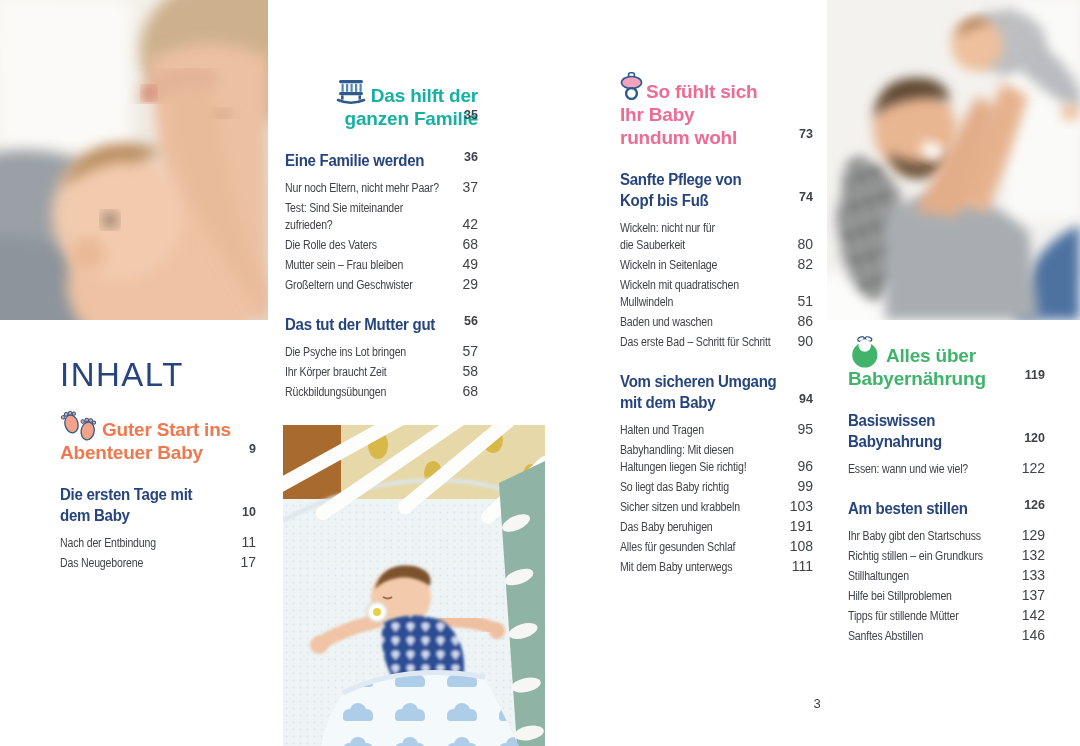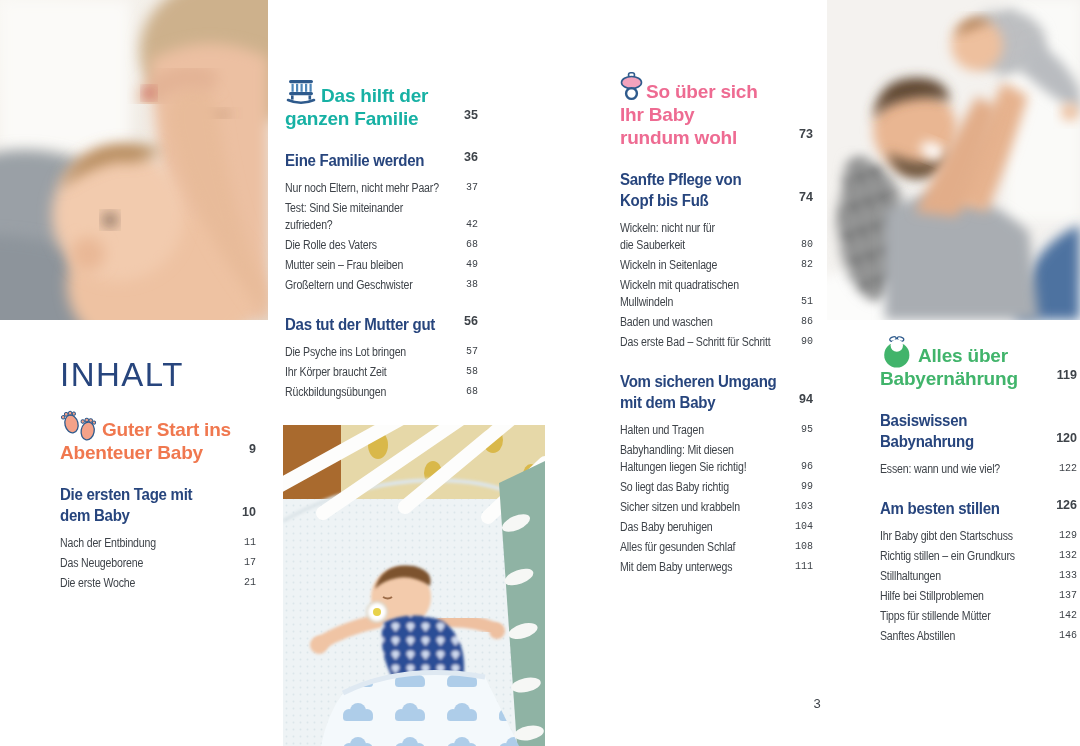--- a/index.html
+++ b/index.html
@@ -4,26 +4,26 @@
 <style>
   html,body{margin:0;padding:0;background:#ffffff;}
   .page{position:relative;width:1080px;height:746px;background:#ffffff;overflow:hidden;
         font-family:"Liberation Sans","DejaVu Sans",sans-serif;color:#3e4349;}
   .photo{position:absolute;overflow:hidden;}
   .photo svg{display:block;}
   .col{position:absolute;}
   .inhalt{font-size:33px;font-weight:400;color:#27457d;letter-spacing:1.5px;margin:0 0 24px 0;}
   .chap{position:relative;font-weight:700;font-size:19px;line-height:23px;margin:0 0 18px 0;letter-spacing:-0.2px;}
   .chap .pg, .sec .pg{position:absolute;right:0;bottom:3px;font-size:12.5px;font-weight:700;color:#3e4349;letter-spacing:0;}
-  .c-teal{color:#17b1a4;} .c-orange{color:#f0784f;} .c-pink{color:#ee6b92;} .c-green{color:#41b46b;}
+  .c-teal{color:#17b1a4;text-align:right;} .c-orange{color:#f0784f;} .c-pink{color:#ee6b92;} .c-green{color:#41b46b;}
   .sec{position:relative;color:#27457d;font-weight:700;font-size:16px;line-height:21px;margin:20px 0 9px 0;}
   .sec .t{display:block;white-space:nowrap;transform:scaleX(.94);transform-origin:0 0;letter-spacing:-0.3px;}
   .row{position:relative;font-size:12px;line-height:17px;margin:0 0 3px 0;}
   .row .lbl{display:block;white-space:nowrap;transform:scaleX(.88);transform-origin:0 0;letter-spacing:-0.2px;}
-  .row .pg{position:absolute;right:0;bottom:1px;font-size:10px;font-family:Liberation Mono, monospace;}
+  .row .pg{position:absolute;right:0;bottom:1px;font-size:14px;}
   .ic{display:inline-block;position:relative;vertical-align:baseline;}
   .ic svg{position:absolute;left:0;overflow:visible;}
   .ic-feet{width:42px;height:1px;} .ic-feet svg{top:-27px;}
   .ic-crib{width:36px;height:1px;} .ic-crib svg{top:-24px;}
   .ic-paci{width:26px;height:1px;} .ic-paci svg{top:-25px;}
   .ic-bib{width:38px;height:1px;} .ic-bib svg{top:-26px;}
   .folio{position:absolute;left:806px;top:696px;width:22px;text-align:center;font-size:13px;color:#3e4349;}
 </style>
 </head>
 <body>
@@ -196,24 +196,20 @@
     </div>
 
     <div class="row">
       <span class="lbl">Nach der Entbindung</span>
       <span class="pg">11</span>
     </div>
     <div class="row">
       <span class="lbl">Das Neugeborene</span>
       <span class="pg">17</span>
     </div>
-    <div class="row">
-      <span class="lbl">Die erste Woche</span>
-      <span class="pg">21</span>
-    </div>
   </div>
 
   <div class="col" style="left:285px;top:84px;width:193px;">
     <div class="chap c-teal">
       <span class="ic ic-crib">
         <svg width="32" height="28" viewBox="0 0 32 28">
           <rect x="4" y="3" width="24" height="3.2" rx="1.6" fill="#2e5a8c"></rect>
           <g fill="#4e86b8">
             <rect x="6.5" y="6.8" width="2.2" height="8"></rect>
               <rect x="11" y="6.8" width="2.2" height="8"></rect>
@@ -248,21 +244,21 @@
     <div class="row">
       <span class="lbl">Die Rolle des Vaters</span>
       <span class="pg">68</span>
     </div>
     <div class="row">
       <span class="lbl">Mutter sein – Frau bleiben</span>
       <span class="pg">49</span>
     </div>
     <div class="row">
       <span class="lbl">Großeltern und Geschwister</span>
-      <span class="pg">38</span>
+      <span class="pg">29</span>
     </div>
 
     <div class="sec">
       <span class="t"><span>Das tut der Mutter gut</span></span>
       <span class="pg">56</span>
     </div>
 
     <div class="row">
       <span class="lbl">Die Psyche ins Lot bringen</span>
       <span class="pg">57</span>
@@ -278,21 +274,21 @@
   </div>
 
   <div class="col" style="left:620px;top:80px;width:193px;">
     <div class="chap c-pink">
       <span class="ic ic-paci">
         <svg width="23" height="29" viewBox="0 0 23 29">
           <rect x="8.5" y="0.8" width="6" height="4.4" rx="2.2" fill="#ffffff" stroke="#2e5a8c" stroke-width="1.6"></rect>
           <ellipse cx="11.5" cy="10.5" rx="10" ry="6" fill="#f3a3bd" stroke="#2e5a8c" stroke-width="1.6"></ellipse>
           <circle cx="11.5" cy="21.5" r="5.4" fill="none" stroke="#2e5a8c" stroke-width="2.4"></circle>
         </svg>
-      </span><span>So über sich</span><br>
+      </span><span>So fühlt sich</span><br>
       <span>Ihr Baby</span><br>
       <span>rundum wohl</span>
       <span class="pg">73</span>
     </div>
 
     <div class="sec">
       <span class="t"><span>Sanfte Pflege von</span><br>
       <span>Kopf bis Fuß</span></span>
       <span class="pg">74</span>
     </div>
@@ -338,33 +334,33 @@
     <div class="row">
       <span class="lbl">So liegt das Baby richtig</span>
       <span class="pg">99</span>
     </div>
     <div class="row">
       <span class="lbl">Sicher sitzen und krabbeln</span>
       <span class="pg">103</span>
     </div>
     <div class="row">
       <span class="lbl">Das Baby beruhigen</span>
-      <span class="pg">104</span>
+      <span class="pg">191</span>
     </div>
     <div class="row">
       <span class="lbl">Alles für gesunden Schlaf</span>
       <span class="pg">108</span>
     </div>
     <div class="row">
       <span class="lbl">Mit dem Baby unterwegs</span>
       <span class="pg">111</span>
     </div>
   </div>
 
-  <div class="col" style="left:880px;top:344px;width:197px;">
+  <div class="col" style="left:848px;top:344px;width:197px;">
     <div class="chap c-green">
       <span class="ic ic-bib">
         <svg width="34" height="35" viewBox="0 0 34 35">
           <ellipse cx="13" cy="4" rx="3.4" ry="2" fill="#ffffff" stroke="#2e5a8c" stroke-width="1.2" transform="rotate(-18 13 4)"></ellipse>
           <ellipse cx="20.5" cy="4" rx="3.4" ry="2" fill="#ffffff" stroke="#2e5a8c" stroke-width="1.2" transform="rotate(18 20.5 4)"></ellipse>
           <circle cx="16.8" cy="4.4" r="1.6" fill="#2e5a8c"></circle>
           <circle cx="16.8" cy="20" r="12.6" fill="#41b46b"></circle>
           <circle cx="16.8" cy="10.5" r="6.2" fill="#ffffff"></circle>
         </svg>
       </span><span>Alles über</span><br>

